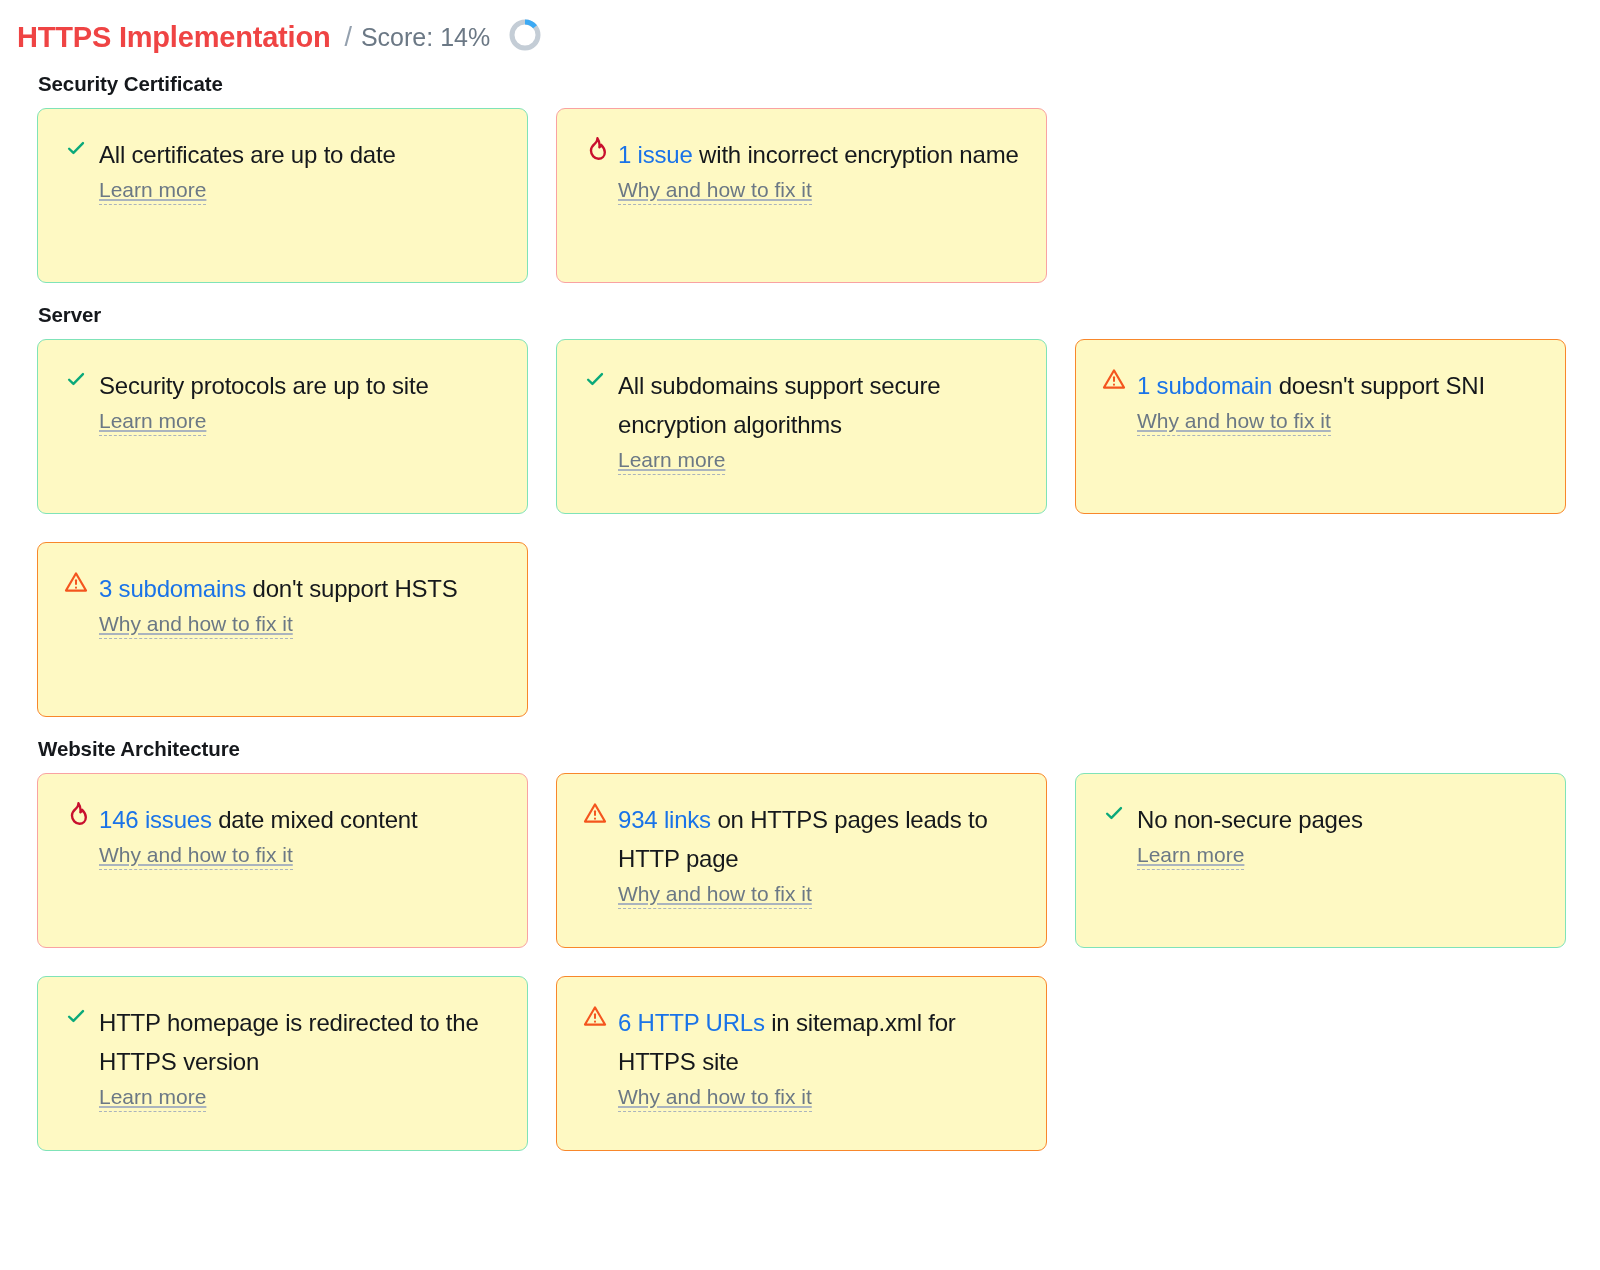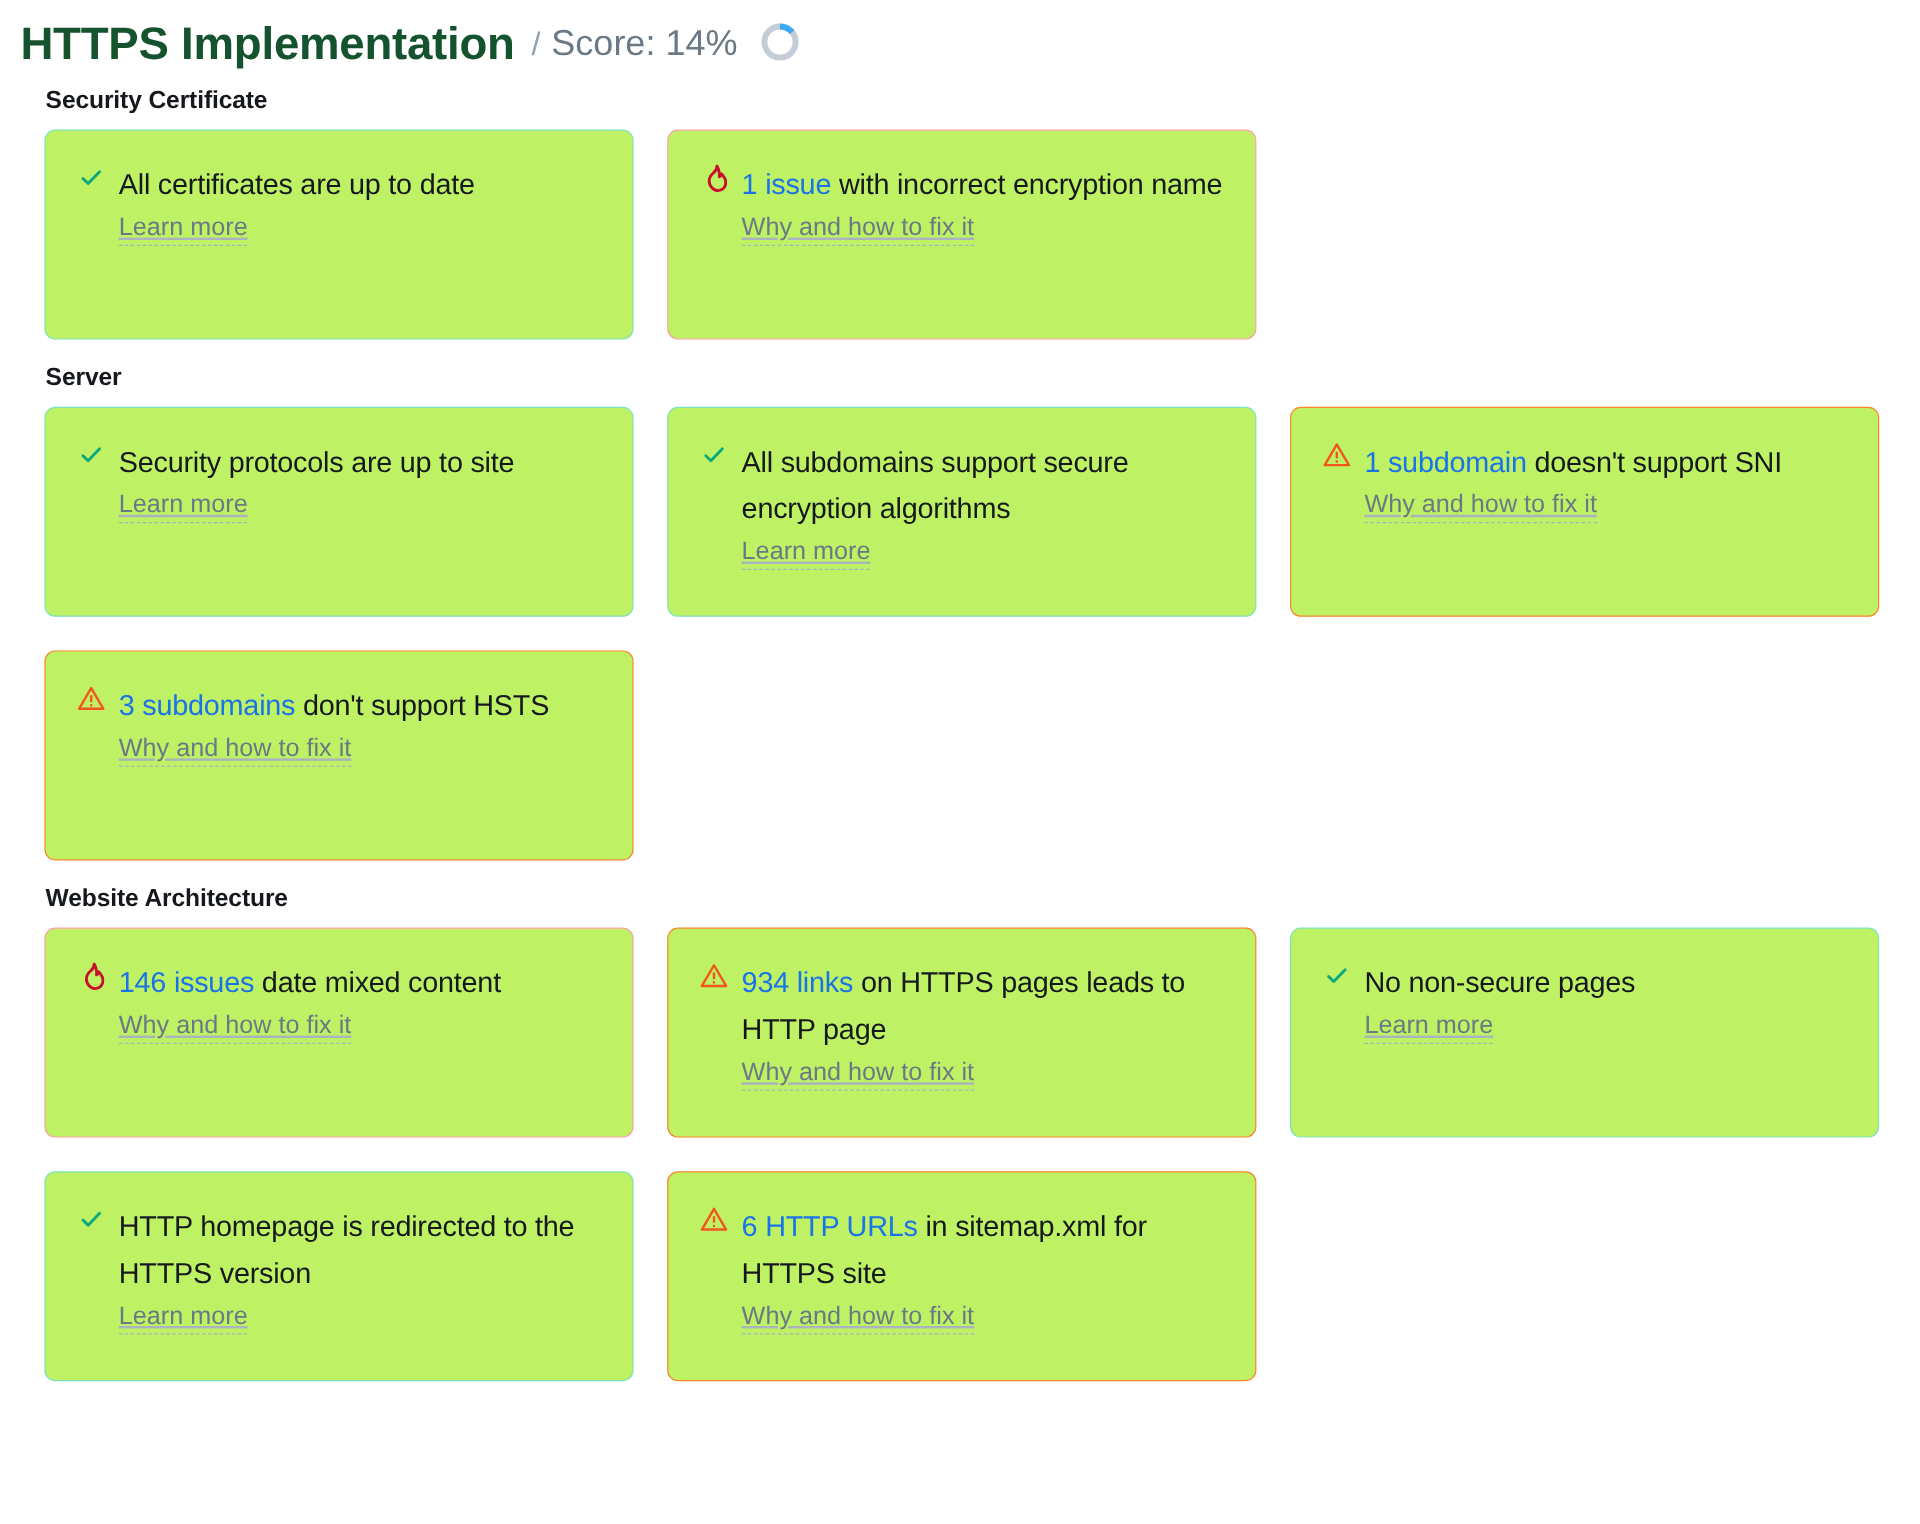--- a/index.html
+++ b/index.html
@@ -24,35 +24,35 @@
 
   
   .header {
     display: flex;
     align-items: center;
     height: 66px;
     padding-top: 8px;
     box-sizing: border-box;
   }
   .header-title {
-    font-size: 38px;
+    font-size: 29px;
     font-weight: bold;
     letter-spacing: -0.2px;
-    color: #14532d;
+    color: #ef4444;
     line-height: 34px;
   }
   .header-sep {
     font-size: 27px;
     color: #94a0ae;
     margin: 0 9px 0 14px;
     line-height: 34px;
     font-weight: 400;
   }
   .header-score {
-    font-size: 30px;
+    font-size: 25px;
     color: #6b7885;
     line-height: 34px;
     font-weight: 400;
   }
   .score-ring {
     margin-left: 17px;
     display: block;
   }
 
   
@@ -76,21 +76,21 @@
     gap: 28px 28px;
   }
 
   
   .card {
     box-sizing: border-box;
     width: 491px;
     min-height: 175px;
     border-radius: 9px;
     border: 1.5px solid #b9c2cc;
-    background: #bef264;
+    background: #fef9c3;
     padding: 26px 22px 20px 25px;
     display: flex;
     align-items: flex-start;
   }
   .card.ok      { border-color: #7fe3b8; }
   .card.warn    { border-color: #f8872b; }
   .card.error   { border-color: #f9a2a2; }
 
   .card-icon {
     flex: 0 0 auto;

